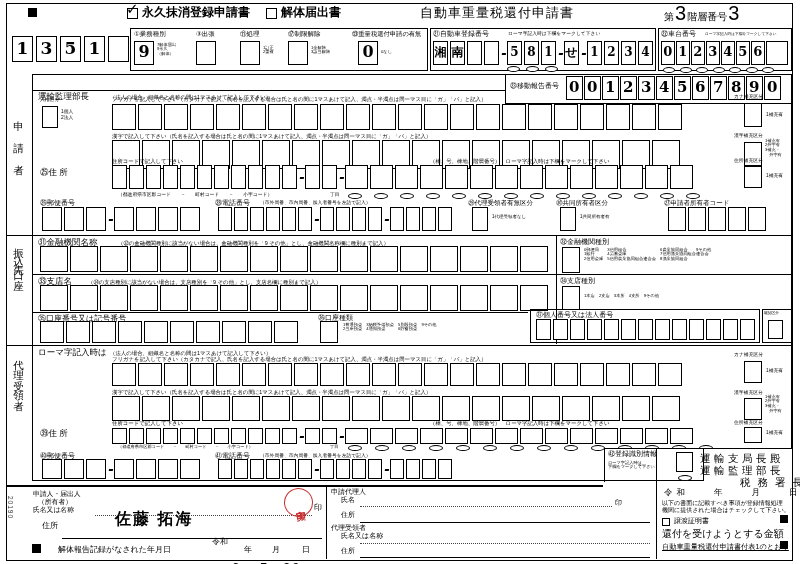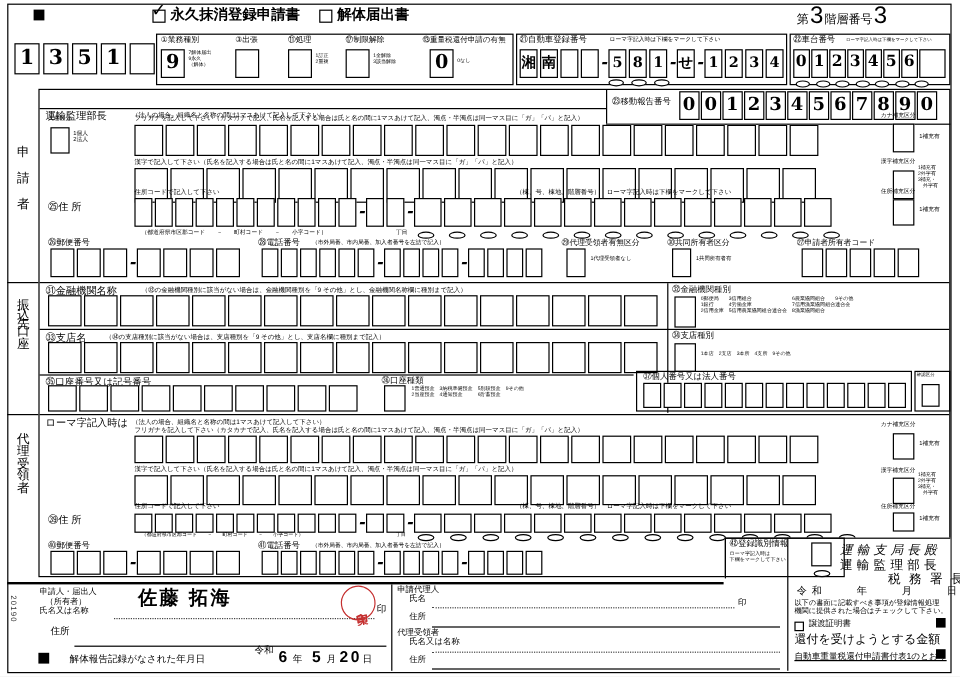--- a/index.html
+++ b/index.html
@@ -32,38 +32,39 @@
   .ovals{position:absolute;display:flex;}
   .oval{display:inline-block;width:var(--ow,12px);height:4px;border:1px solid #000;border-radius:50%/50%;margin-right:var(--og,12px);background:#fff;}
   .chk{position:absolute;width:11px;height:11px;border:1.5px solid #000;box-sizing:border-box;background:#fff;}
   .check-mark{position:absolute;font-size:15px;font-weight:bold;line-height:1;}
   .check-mark::before{content:"✓";}
   .vlabel{position:absolute;writing-mode:vertical-rl;font-size:10.5px;letter-spacing:var(--ls,14px);white-space:nowrap;}
   .dono{position:absolute;font-size:10.5px;letter-spacing:3.5px;white-space:nowrap;}
   .dotline{position:absolute;border-bottom:1.5px dotted #444;height:0;}
   .solline{position:absolute;border-bottom:1px solid #000;height:0;}
   .stamp{position:absolute;width:27px;height:27px;border:1.8px solid #c53030;border-radius:50%;color:#c53030;display:flex;align-items:center;justify-content:center;writing-mode:vertical-rl;font-size:9.5px;font-weight:bold;transform:rotate(-8deg);letter-spacing:0;}
-  .handw{font-weight:bold;letter-spacing:2px;}
+  .handw{font-weight:bold;letter-spacing:2px;margin-top:20px;}
   .formno{position:absolute;display:flex;align-items:baseline;gap:1px;}
   .formno .sm{font-size:10px;}
   .formno .bg{font-size:20px;}
   .underl{text-decoration:underline;}
 </style>
 </head>
 <body>
 
 <div class="page">
   <div class="frame" style="left:6px;top:3px;width:785px;height:556px;"></div>
 
   <div class="sq" style="left:28px;top:8px;width:9px;height:9px;"></div>
   <div class="chk" style="left:127px;top:8px;"></div>
   <span class="check-mark" style="left:126px;top:1px;"></span>
   <div class="lbl s12" style="left:142px;top:6px;">永久抹消登録申請書</div>
   <div class="chk" style="left:266px;top:8px;"></div>
   <div class="lbl s12" style="left:281px;top:6px;">解体届出書</div>
+  <div class="lbl" style="left:420px;top:6px;font-size:13px;letter-spacing:1px;">自動車重量税還付申請書</div>
   <div class="formno" style="left:664px;top:2px;">
     <span class="sm">第</span>
     <span class="bg">3</span>
     <span class="sm">階層番号</span>
     <span class="bg">3</span>
   </div>
 
   <div class="cells-row" style="left:12px;top:36px;--w:21px;--h:26px;--fs:17px;--g:3px;">
       <span class="cells">
         <span class="cell filled">1</span>
@@ -715,21 +716,21 @@
 下欄をマークして下さい</div>
   <div class="cells-row" style="left:676px;top:452px;--w:17px;--h:20px;">
       <span class="cells">
         <span class="cell"></span>
       </span>
     </div>
   <div class="ovals" style="left:678px;top:475px;--ow:12px;">
       <span class="oval"></span>
     </div>
 
-  <div class="dono" style="left:700px;top:452px;font-style:italic;">運輸支局長殿</div>
+  <div class="dono" style="left:700px;top:452px;">運輸支局長殿</div>
   <div class="dono" style="left:700px;top:464px;">運輸監理部長</div>
   <div class="dono" style="left:700px;top:476px;letter-spacing:7px;margin-left:40px;">税務署長殿</div>
 
   <div class="vlabel" style="left:12px;top:112px;--ls:22px;">申請者</div>
   <div class="vlabel" style="left:12px;top:240px;--ls:8px;">振込先口座</div>
   <div class="vlabel" style="left:12px;top:352px;--ls:10px;">代理受領者</div>
   <div class="hline" style="left:6px;top:235px;width:26px;"></div>
   <div class="hline" style="left:6px;top:345px;width:26px;"></div>
   <div class="vlabel" style="left:7px;top:496px;--ls:1px;font-size:6.5px;color:#333;">20190</div>
 

